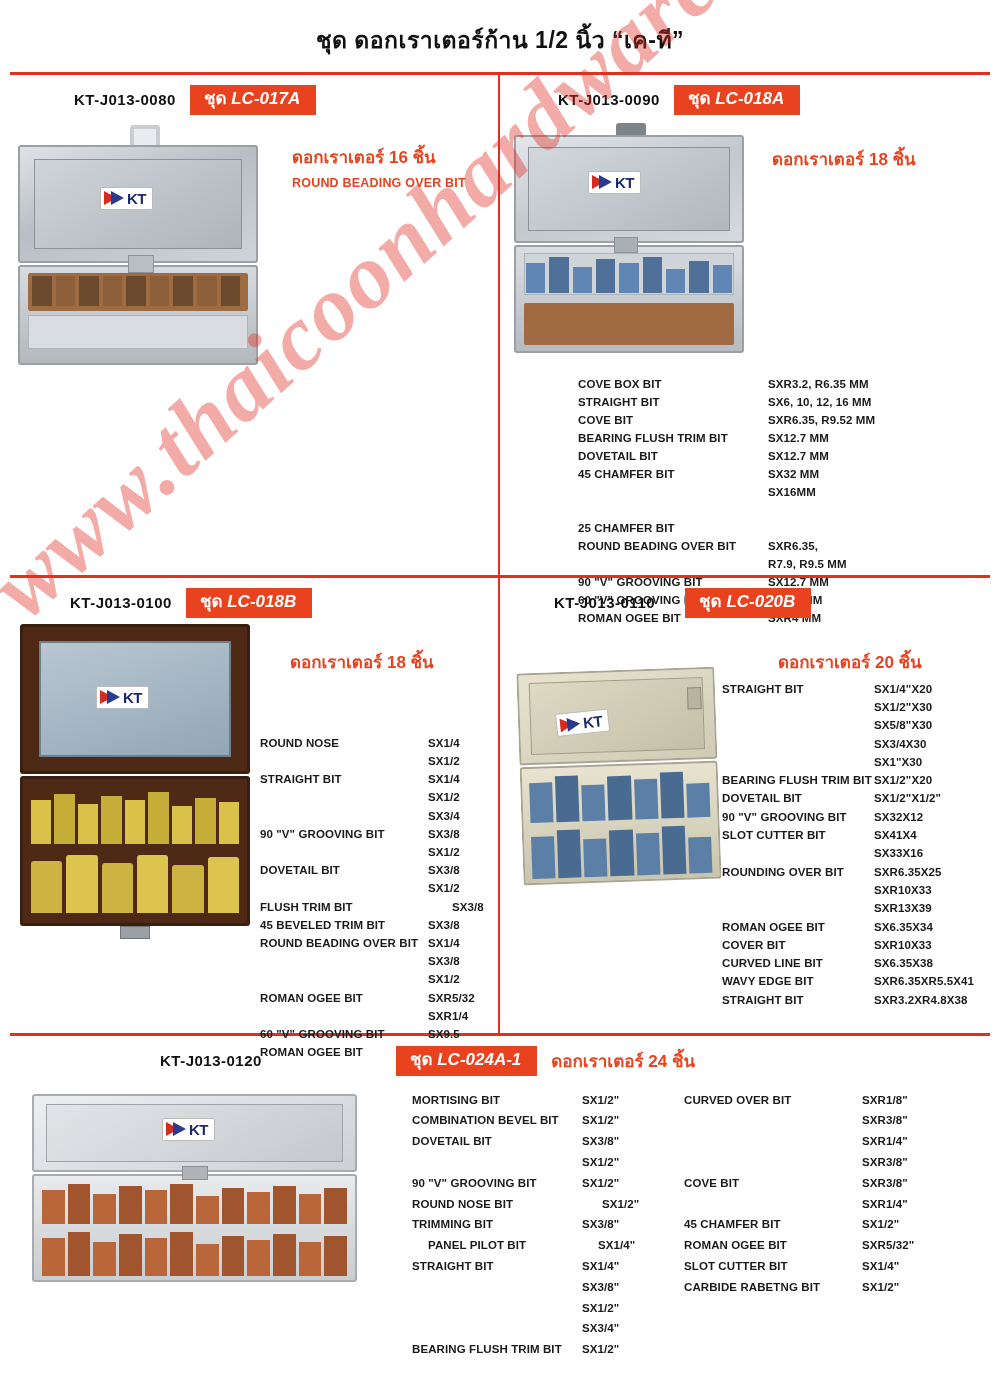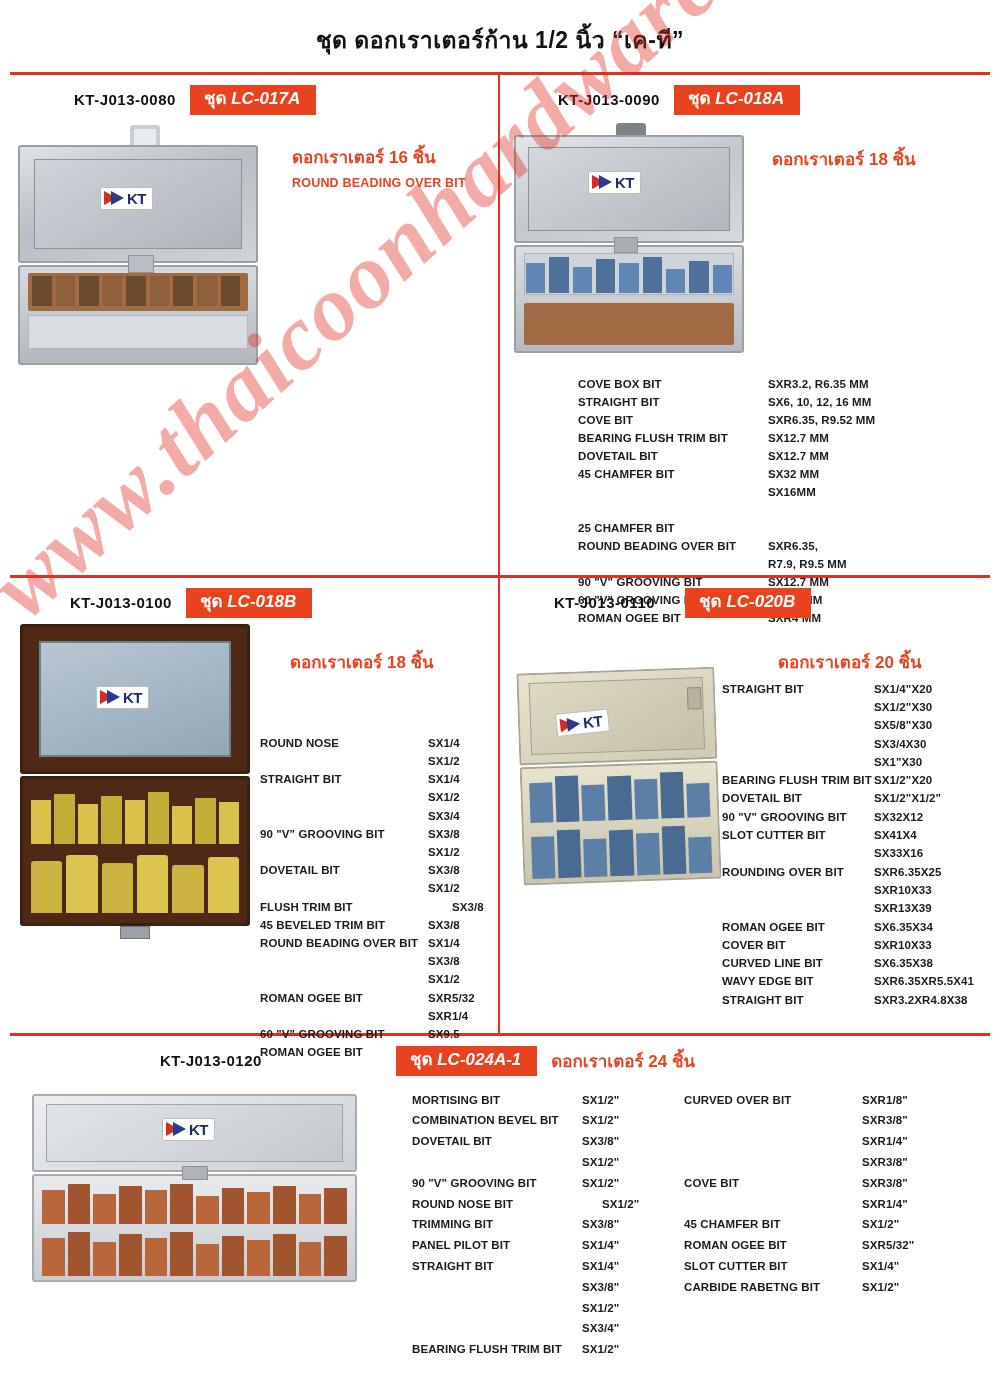--- a/index.html
+++ b/index.html
@@ -653,21 +653,21 @@
             </div>
           <div class="spec-row">
               <span class="spec-name" style="width:190px;">ROUND NOSE BIT</span>
               <span class="spec-val">SX1/2"</span>
             </div>
           <div class="spec-row">
               <span class="spec-name" style="width:170px;">TRIMMING BIT</span>
               <span class="spec-val">SX3/8"</span>
             </div>
           <div class="spec-row">
-              <span class="spec-name" style="width:170px;">PANEL PILOT BIT</span>
+              <span class="spec-name" style="width:170px;margin-left:16px;">PANEL PILOT BIT</span>
               <span class="spec-val">SX1/4"</span>
             </div>
           <div class="spec-row">
               <span class="spec-name" style="width:170px;">STRAIGHT BIT</span>
               <span class="spec-val">SX1/4"</span>
             </div>
           <div class="spec-row">
               <span class="spec-name" style="width:170px;"></span>
               <span class="spec-val">SX3/8"</span>
             </div>

